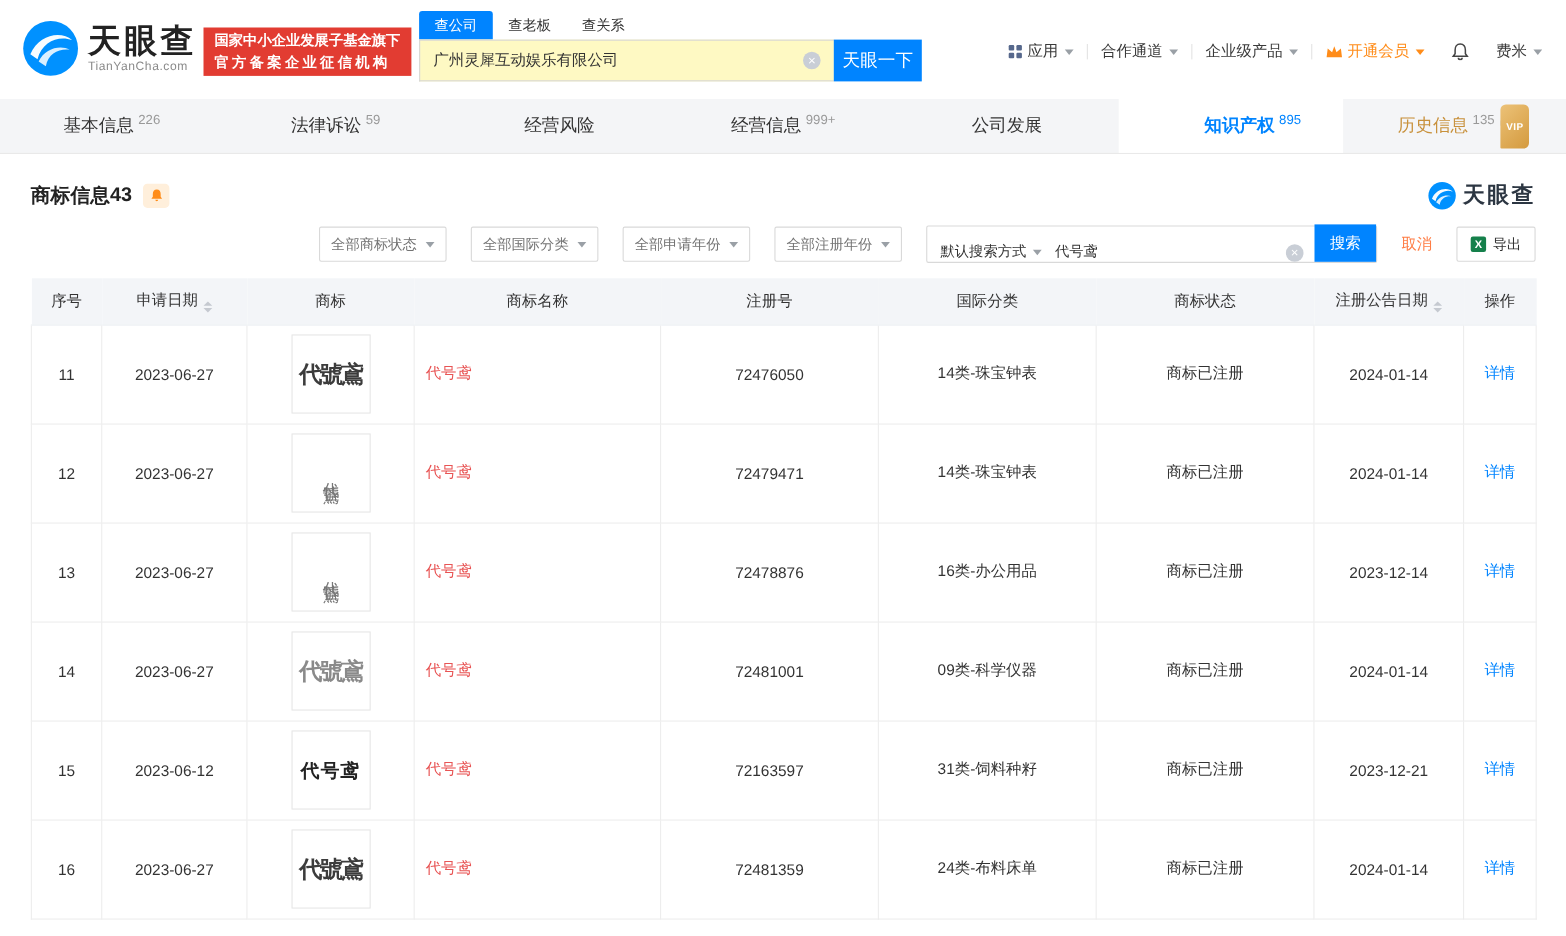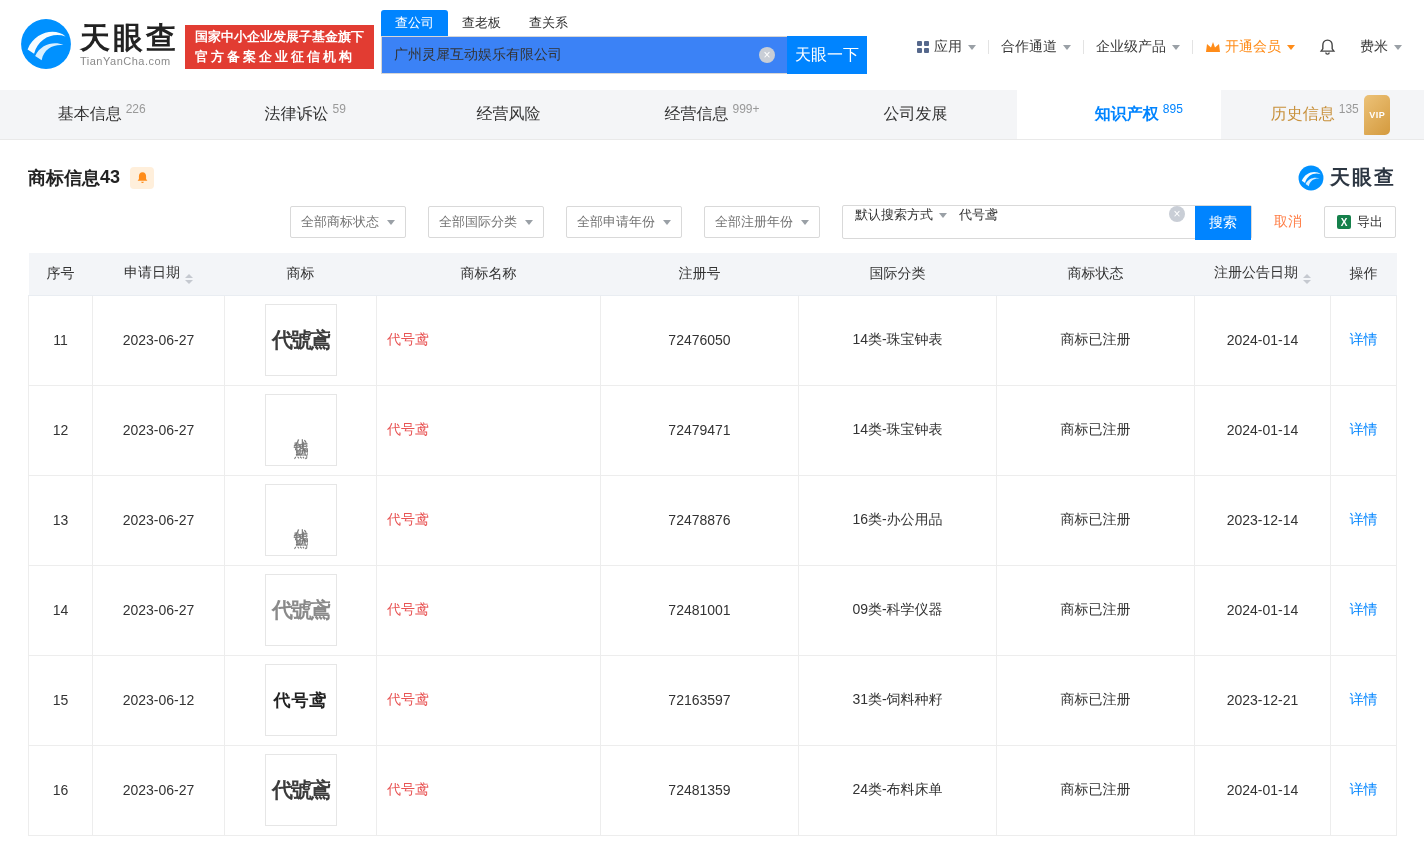--- a/index.html
+++ b/index.html
@@ -14,23 +14,23 @@
   .logo-en { font-size:11px; color:#8a8a8a; letter-spacing:.5px; }
   .gov-badge { position:absolute; left:185px; top:25px; background:#e23c32; color:#fff;
     font-size:13px; font-weight:600; line-height:20px; padding:2px 10px; }
   .gov-badge div:last-child { letter-spacing:3px; }
 
   .search-area { position:absolute; left:381px; top:10px; }
   .search-tabs { display:flex; font-size:13px; }
   .search-tab { padding:4px 14px; cursor:pointer; color:#333; }
   .search-tab.active { background:#0084ff; color:#fff; border-radius:3px 3px 0 0; }
   .search-row { display:flex; }
-  .search-input { width:406px; height:38px; border:1px solid #d6d6d6; border-right:none;
+  .search-input { width:377px; height:38px; border:1px solid #d6d6d6; border-right:none;
     display:flex; align-items:center; justify-content:space-between; padding:0 12px;
-    font-size:14px; color:#333; cursor:text; background:#3b82f6; }
+    font-size:14px; color:#333; cursor:text; background:#fef9c3; }
   .clear-circle { width:16px; height:16px; border-radius:50%; background:#c9ced6; color:#fff;
     font-size:12px; line-height:16px; text-align:center; cursor:pointer; flex:none; }
   .clear-circle::before { content:"×"; }
   .search-btn { width:80px; height:38px; background:#0084ff; color:#fff; border:none;
     font-size:16px; cursor:pointer; font-family:inherit; }
 
   .top-menu { position:absolute; right:10px; top:38px; display:flex; align-items:center; font-size:14px; }
   .menu-item { display:flex; align-items:center; padding:0 12px; cursor:pointer; color:#3a3a3a; white-space:nowrap; }
   .menu-item.vip { color:#ff8c19; }
   .sep { width:1px; height:14px; background:#e3e3e3; }
@@ -65,21 +65,21 @@
   .watermark { margin-left:auto; display:flex; align-items:center; gap:6px; }
   .wm-icon { width:26px; height:26px; }
   .wm-text { font-size:20px; font-weight:bold; color:#2c3642; letter-spacing:2px; }
 
   
   .filters { display:flex; align-items:center; justify-content:flex-end; gap:22px; padding:4px 28px 14px; }
   .dropdown-group { display:contents; }
   .dropdown { height:32px; border:1px solid #d9d9d9; border-radius:2px; background:#fff;
     padding:0 10px; display:flex; align-items:center; font-size:13px; color:#737373; cursor:pointer; white-space:nowrap; }
   .dropdown .caret { margin-left:8px; }
-  .search-combo { display:flex; align-items:flex-start; height:34px; border:1px solid #d9d9d9;
+  .search-combo { display:flex; align-items:flex-end; height:34px; border:1px solid #d9d9d9;
     border-radius:2px; background:#fff; }
   .mode { display:flex; align-items:center; padding:0 12px; font-size:13px; color:#333; cursor:pointer; white-space:nowrap; }
   .kw { width:210px; font-size:13px; color:#333; cursor:text; }
   .search-combo .clear-circle { margin-right:10px; }
   .btn-search { width:56px; height:34px; background:#0084ff; color:#ffffff; border:none;
     font-size:14px; cursor:pointer; font-family:Liberation Sans, sans-serif; }
   .cancel { font-size:14px; color:#ff7d45; cursor:pointer; }
   .btn-export { height:32px; border:1px solid #d9d9d9; border-radius:2px; background:#fff;
     padding:0 12px; display:flex; align-items:center; gap:6px; font-size:13px; color:#333;
     cursor:pointer; font-family:inherit; }

